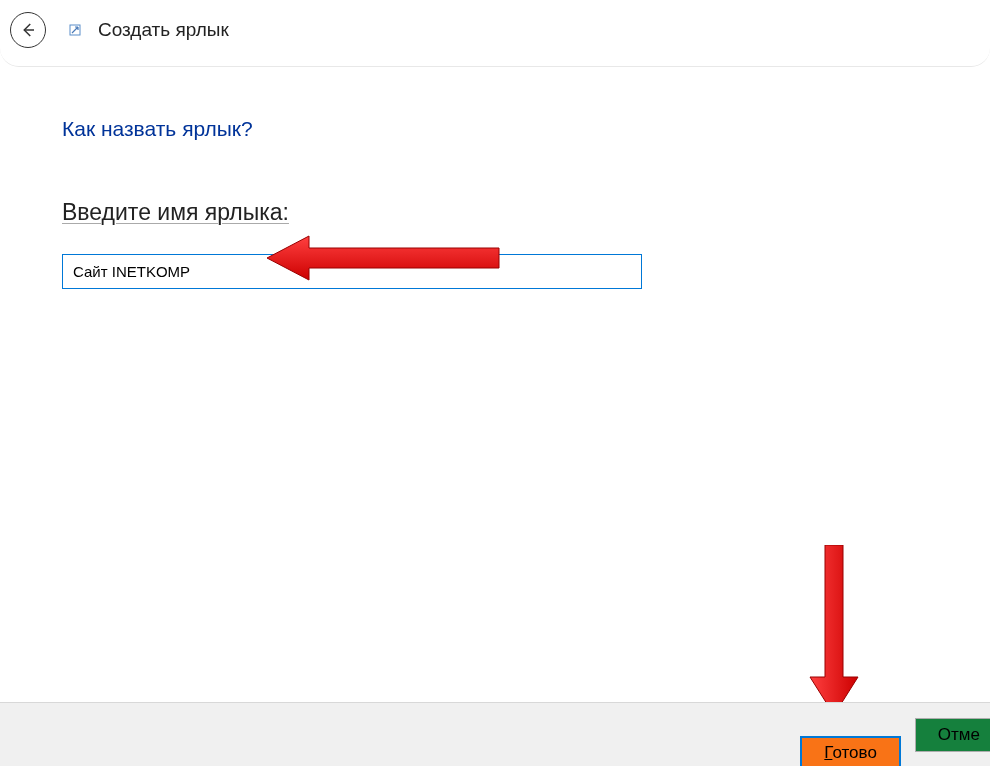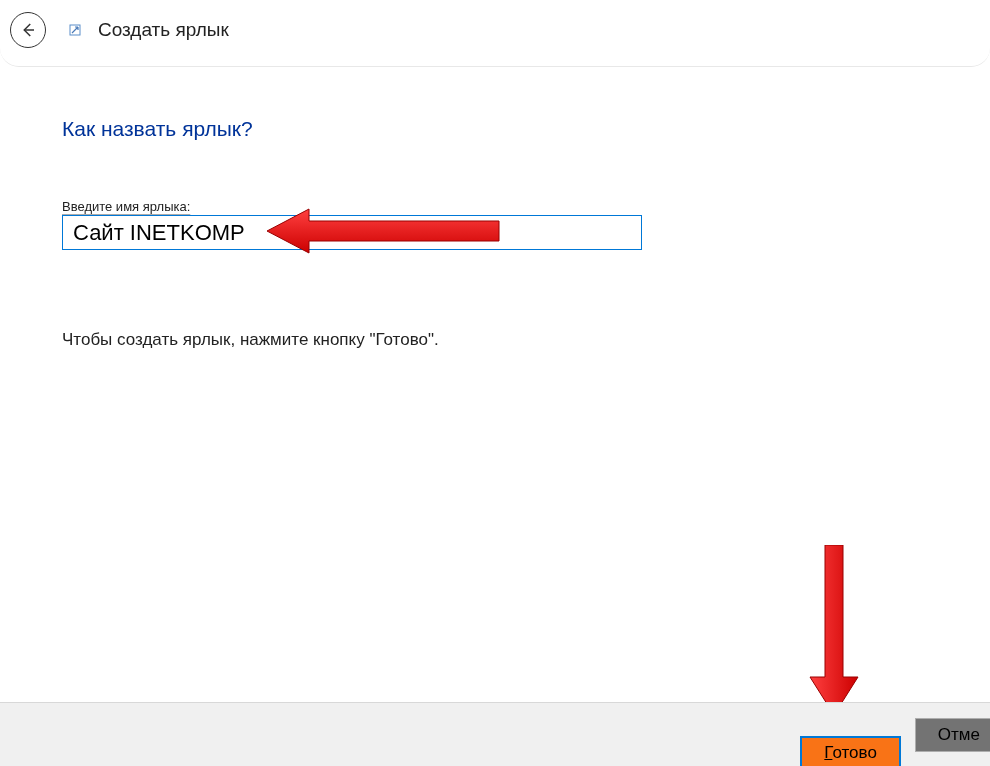--- a/index.html
+++ b/index.html
@@ -54,42 +54,43 @@
     .content {
       padding: 50px 30px 0 62px;
     }
     .heading {
       color: #003399;
       font-size: 21px;
       font-weight: 400;
       margin-bottom: 58px;
     }
     .label {
-      font-size: 13px;
+      font-size: 23px;
       color: #222;
       text-decoration: underline;
       text-decoration-color: #aaa;
       text-underline-offset: 3px;
       text-decoration-thickness: 1px;
-      margin-bottom: 1px;
+      margin-bottom: 16px;
       display: block;
     }
     .input-wrap {
       position: relative;
       width: 580px;
     }
     .name-input {
       width: 580px;
       height: 35px;
       border: 1.5px solid #0078d7;
       padding: 4px 10px;
-      font-size: 22px;
+      font-size: 15px;
       font-family: inherit;
       outline: none;
       background: #fff;
+      margin-top: 12px;
     }
     .arrow-1 {
       position: absolute;
       left: 205px;
       top: -14px;
       pointer-events: none;
     }
     .help-text {
       margin-top: 80px;
       font-size: 17px;
@@ -104,21 +105,21 @@
       background: #f0f0f0;
       border-top: 1px solid #d8d8d8;
       display: flex;
       align-items: center;
       justify-content: flex-end;
       padding-right: 0;
     }
     .btn {
       height: 34px;
       padding: 0 22px;
-      background: #737373;
+      background: #15803d;
       border: 1.5px solid #adadad;
       font-size: 17px;
       font-family: inherit;
       cursor: pointer;
       margin-right: 14px;
     }
     .btn.primary {
       border: 2px solid #0078d7;
       background: #f97316;
       margin-top: 36px;
@@ -162,21 +163,20 @@
       <defs>
         <linearGradient id="grad1" x1="0" y1="0" x2="0" y2="1">
           <stop offset="0%" stop-color="#ff4040"></stop>
           <stop offset="100%" stop-color="#cc0000"></stop>
         </linearGradient>
       </defs>
       <polygon points="0,30 42,8 42,20 232,20 232,40 42,40 42,52" fill="url(#grad1)" stroke="#990000" stroke-width="1"></polygon>
     </svg>
   </div>
 
-  <p class="help-text">Чтобы создать ярлык, нажмите кнопку "Готово".</p>
 </div>
 
 <svg class="arrow-2" width="60" height="172">
   <defs>
     <linearGradient id="grad2" x1="0" y1="0" x2="1" y2="0">
       <stop offset="0%" stop-color="#ff4040"></stop>
       <stop offset="100%" stop-color="#cc0000"></stop>
     </linearGradient>
   </defs>
   <polygon points="21,0 39,0 39,132 54,132 30,170 6,132 21,132" fill="url(#grad2)" stroke="#990000" stroke-width="1"></polygon>

